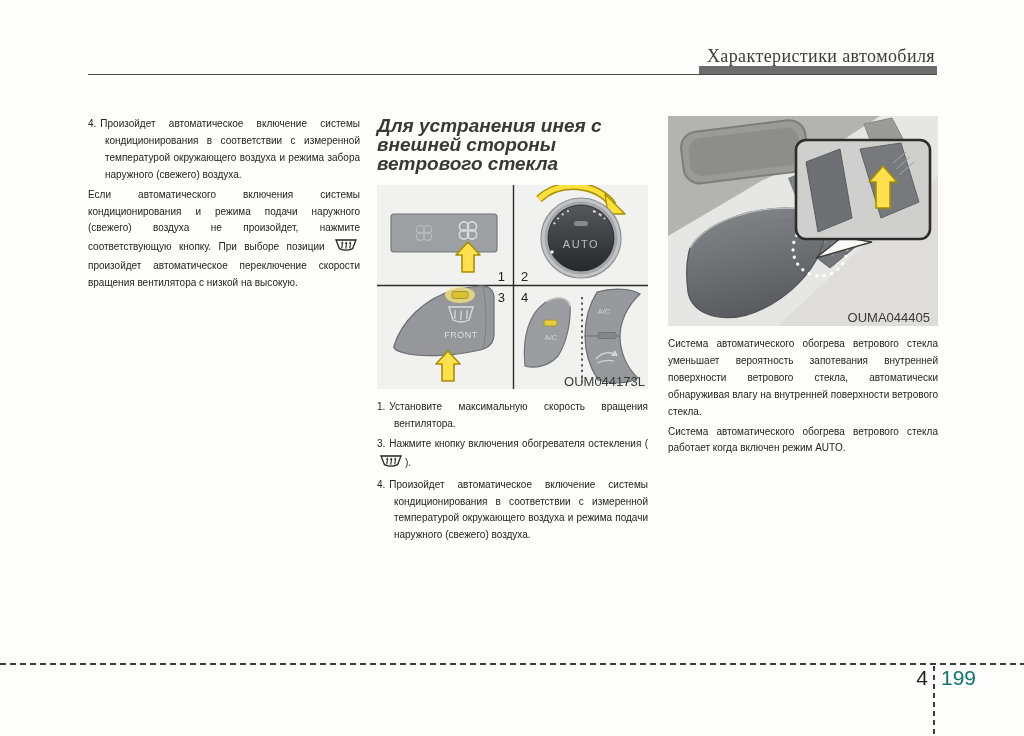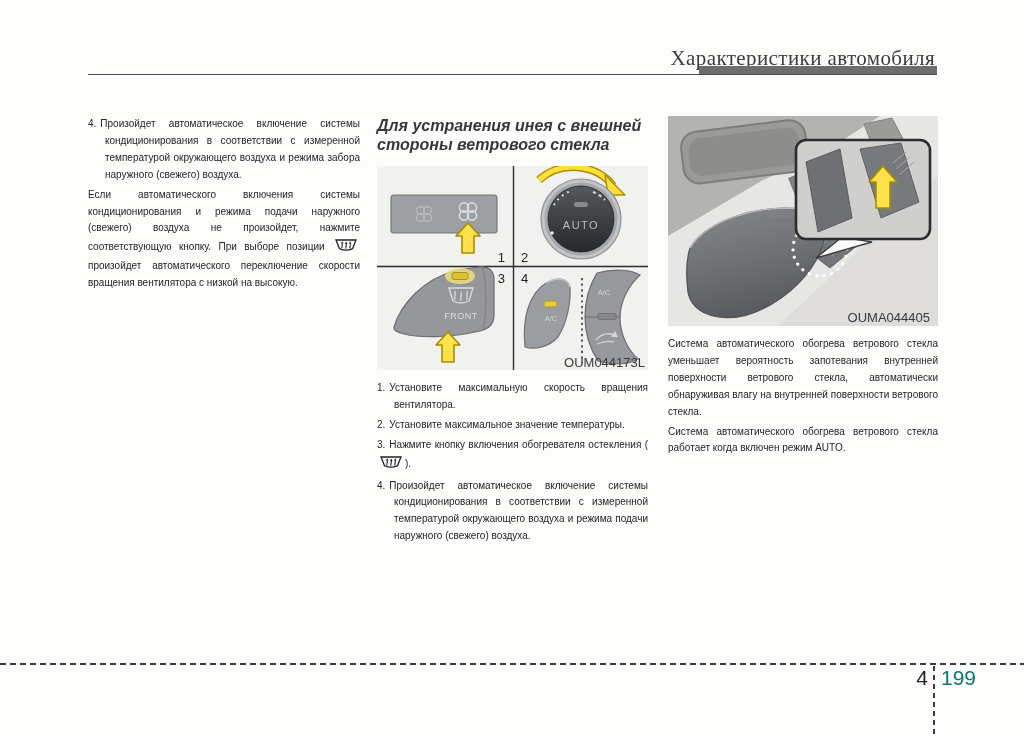--- a/index.html
+++ b/index.html
@@ -9,38 +9,38 @@
     font-family:"Liberation Sans", sans-serif;
     color:#242424;
     -webkit-font-smoothing:antialiased;
   }
   .page{position:absolute;inset:0;}
 
   
   .hdr-title{
     position:absolute;top:44px;right:87px;margin:2px;
     font-family:"Liberation Serif", serif;font-weight:normal;
-    font-size:21px;color:#3d3d3d;letter-spacing:.4px;white-space:nowrap;
+    font-size:18px;color:#3d3d3d;letter-spacing:.4px;white-space:nowrap;
   }
   .rule-thick{position:absolute;top:66px;left:699px;right:87px;height:9px;background:#6d6d6d;}
   .rule-thin{position:absolute;top:73.5px;left:88px;right:87px;height:1.6px;background:#4a4a4a;}
 
   
   .col{position:absolute;top:116px;}
   .col-left{left:88px;width:272px;}
   .col-mid{left:377px;width:271px;}
   .col-right{left:668px;width:270px;}
 
   .para{font-size:10px;line-height:16.9px;text-align:justify;margin:0;}
   .para + .para{margin-top:3px;}
   .hang{padding-left:17px;text-indent:-17px;}
   .pnum{margin-right:4px;}
 
   .col-heading{
-    font-size:16px;font-weight:bold;font-style:italic;
+    font-size:19px;font-weight:bold;font-style:italic;
     line-height:19px;color:#383838;margin:0;
   }
   .col-mid .col-heading{margin-bottom:12px;}
   .col-right .col-heading{margin-bottom:7px;}
 
   .figure{display:block;margin:0 0 10px 0;}
   .figure svg{display:block;}
   svg text{font-family:"Liberation Sans", sans-serif;}
 
   .steps{margin-top:0;}
@@ -71,21 +71,21 @@
     <p class="para"><span>Если автоматического включения системы кондиционирования и режима подачи наружного (свежего) воздуха не произойдет, нажмите соответствующую кнопку. При выборе позиции</span>
       <span class="inline-icon"><svg width="24" height="15" viewBox="0 0 24 15">
         <path d="M2,3 L22,3 L18.6,11.6 Q12,14.8 5.4,11.6 Z" fill="none" stroke="#222" stroke-width="1.3"></path>
         <path d="M8,11.4 C7.2,9.4 9,8.4 8.2,6.4" fill="none" stroke="#222" stroke-width="1.1"></path>
         <path d="M12,11.8 C11.2,9.8 13,8.8 12.2,6.6" fill="none" stroke="#222" stroke-width="1.1"></path>
         <path d="M16,11.4 C15.2,9.4 17,8.4 16.2,6.4" fill="none" stroke="#222" stroke-width="1.1"></path>
         <path d="M8.2,4.2 L6.9,6.6 L9.5,6.6 Z" fill="#222"></path>
         <path d="M12.2,4.5 L10.9,6.9 L13.5,6.9 Z" fill="#222"></path>
         <path d="M16.2,4.2 L14.9,6.6 L17.5,6.6 Z" fill="#222"></path>
       </svg></span>
-      <span>произойдет автоматического переключение скорости вращения вентилятора с низкой на высокую.</span></p>
+      <span>произойдет автоматическое переключение скорости вращения вентилятора с низкой на высокую.</span></p>
   </section>
 
   <section class="col col-mid">
     <h2 class="col-heading">Для устранения инея с внешней стороны ветрового стекла</h2>
 
     <span class="figure">
     <svg viewBox="0 0 271 204" width="271" height="204">
       <defs>
         <linearGradient id="knobG" x1="0" y1="0" x2="0" y2="1">
           <stop offset="0" stop-color="#56595c"></stop>
@@ -160,21 +160,20 @@
         <path d="M220,178 q9,-4 17,-2" stroke="#d3d4d6" stroke-width="1.1" fill="none"></path>
       </g>
       <text x="144" y="117" text-anchor="start" font-size="13" fill="#222">4</text>
 
       <text x="268" y="201" text-anchor="end" font-size="13" font-weight="500" fill="#3a3a3a">OUM044173L</text>
     </svg>
     </span>
 
     <div class="steps">
       <p class="para hang step"><span class="pnum">1.</span><span>Установите максимальную скорость вращения вентилятора.</span></p>
-      <p class="para hang step"><span class="pnum">2.</span><span>Установите максимальное значение температуры.</span></p>
       <p class="para hang step"><span class="pnum">3.</span><span>Нажмите кнопку включения обогревателя остекления (</span><span class="inline-icon"><svg width="24" height="15" viewBox="0 0 24 15">
           <path d="M2,3 L22,3 L18.6,11.6 Q12,14.8 5.4,11.6 Z" fill="none" stroke="#222" stroke-width="1.3"></path>
           <path d="M8,11.4 C7.2,9.4 9,8.4 8.2,6.4" fill="none" stroke="#222" stroke-width="1.1"></path>
           <path d="M12,11.8 C11.2,9.8 13,8.8 12.2,6.6" fill="none" stroke="#222" stroke-width="1.1"></path>
           <path d="M16,11.4 C15.2,9.4 17,8.4 16.2,6.4" fill="none" stroke="#222" stroke-width="1.1"></path>
           <path d="M8.2,4.2 L6.9,6.6 L9.5,6.6 Z" fill="#222"></path>
           <path d="M12.2,4.5 L10.9,6.9 L13.5,6.9 Z" fill="#222"></path>
           <path d="M16.2,4.2 L14.9,6.6 L17.5,6.6 Z" fill="#222"></path>
         </svg></span><span>).</span></p>
       <p class="para hang step"><span class="pnum">4.</span><span>Произойдет автоматическое включение системы кондиционирования в соответствии с измеренной температурой окружающего воздуха и режима подачи наружного (свежего) воздуха.</span></p>

